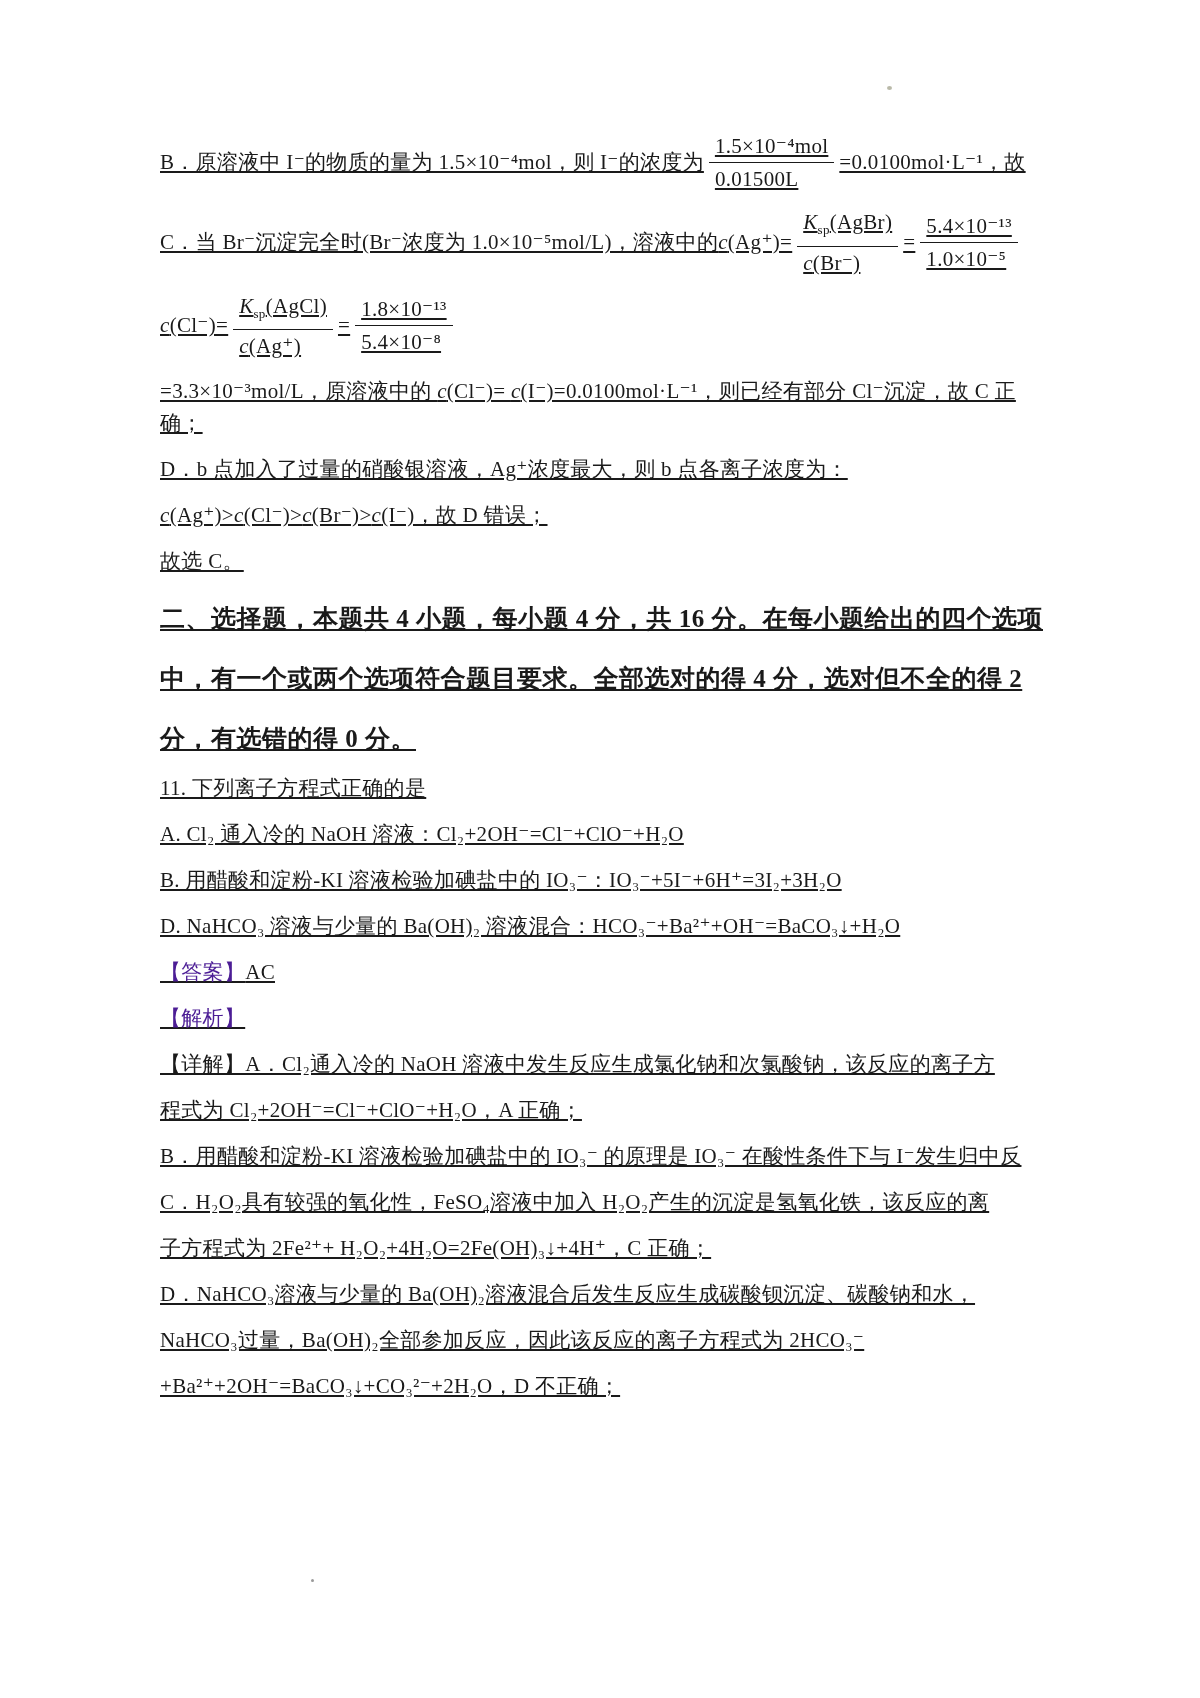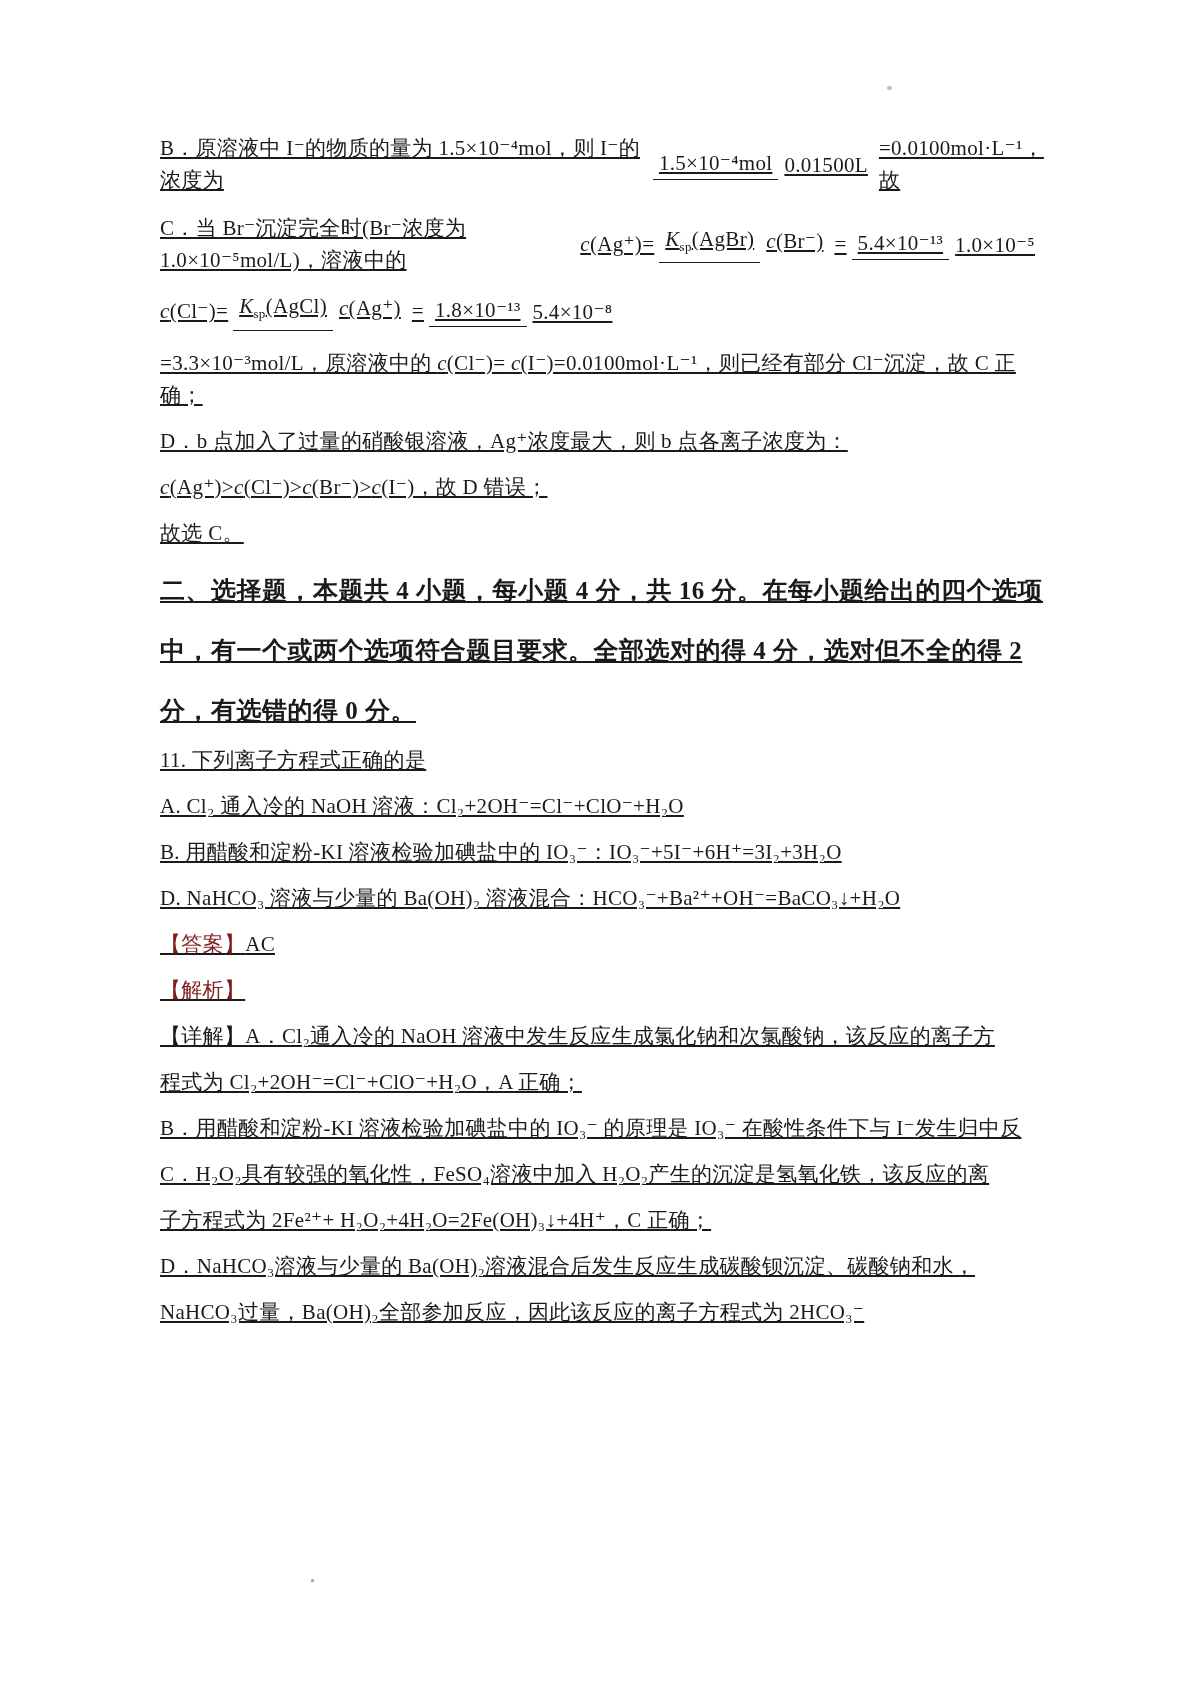--- a/index.html
+++ b/index.html
@@ -36,24 +36,24 @@
   }
   .line.has-frac{
     margin-top:4px;
     margin-bottom:16px;
     display:flex;
     align-items:center;
     flex-wrap:nowrap;
   }
   .it{font-style:italic;}
   .sb{font-size:0.62em;vertical-align:-0.35em;}
-  .blue{color:#7f1d1d;}
+  .blue{color:#4c1d95;}
   .frac{
     display:inline-flex;
-    flex-direction:row;
+    flex-direction:column;
     align-items:stretch;
     text-align:left;
     vertical-align:middle;
     margin:0 5px;
     line-height:26px;
   }
   .frac .num{
     border-bottom:1.5px solid #1a1a1a;
     padding:1px 6px 3px;
   }
@@ -122,15 +122,16 @@
       <div class="line para"><span>D.  NaHCO₃ 溶液与少量的 Ba(OH)₂ 溶液混合：HCO₃⁻+Ba²⁺+OH⁻=BaCO₃↓+H₂O</span></div>
       <div class="line para"><span class="blue">【答案】</span><span>AC</span></div>
       <div class="line para"><span class="blue">【解析】</span></div>
       <div class="line para"><span>【详解】A．Cl₂通入冷的 NaOH 溶液中发生反应生成氯化钠和次氯酸钠，该反应的离子方</span></div>
       <div class="line para"><span>程式为 Cl₂+2OH⁻=Cl⁻+ClO⁻+H₂O，A 正确；</span></div>
       <div class="line para"><span>B．用醋酸和淀粉-KI 溶液检验加碘盐中的 IO₃⁻ 的原理是 IO₃⁻ 在酸性条件下与 I⁻发生归中反</span></div>
       <div class="line para"><span>C．H₂O₂具有较强的氧化性，FeSO₄溶液中加入 H₂O₂产生的沉淀是氢氧化铁，该反应的离</span></div>
       <div class="line para"><span>子方程式为 2Fe²⁺+ H₂O₂+4H₂O=2Fe(OH)₃↓+4H⁺，C 正确；</span></div>
       <div class="line para"><span>D．NaHCO₃溶液与少量的 Ba(OH)₂溶液混合后发生反应生成碳酸钡沉淀、碳酸钠和水，</span></div>
       <div class="line para"><span>NaHCO₃过量，Ba(OH)₂全部参加反应，因此该反应的离子方程式为 2HCO₃⁻</span></div>
+      <div class="line para"><span>+Ba²⁺+2OH⁻=BaCO₃↓+CO₃²⁻+2H₂O，D 不正确；</span></div>
     </div>
   <div class="speck bottom"></div>
 </div>
 
 </body></html>

